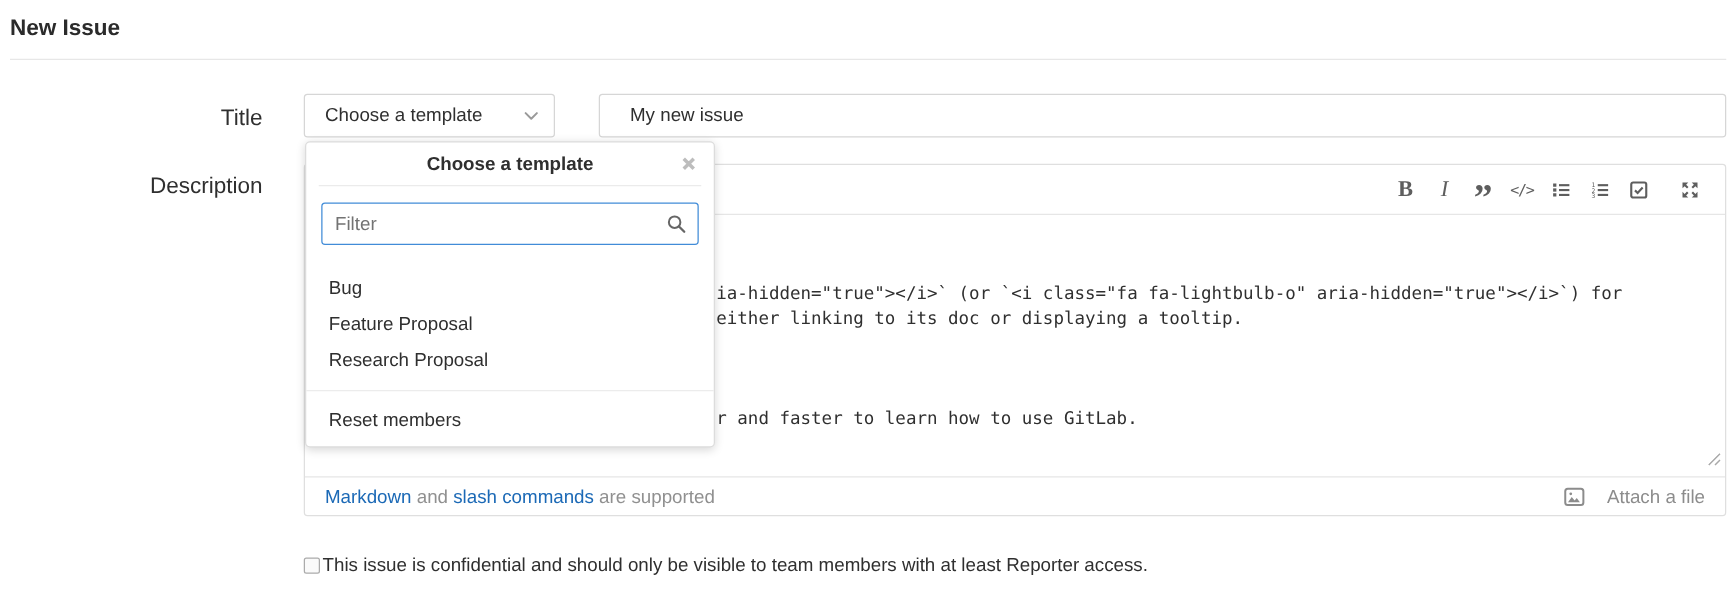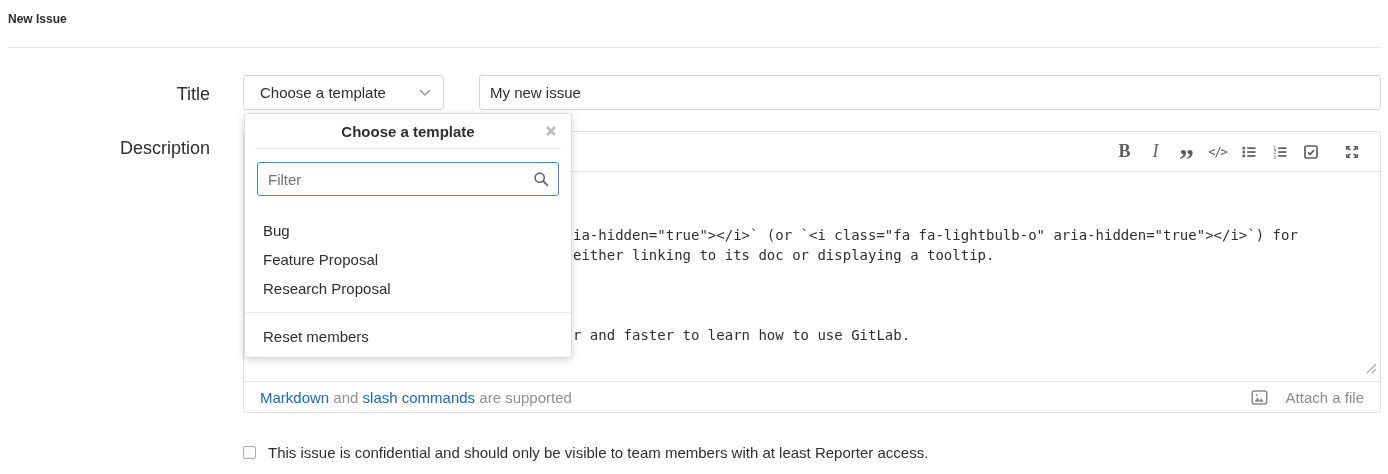--- a/index.html
+++ b/index.html
@@ -1,30 +1,30 @@
 <!DOCTYPE html>
 <html><head>
 <meta charset="utf-8">
 <style>
   html,body{margin:0;padding:0;background:#fff;}
   body{width:1388px;height:474px;position:relative;font-family:"Liberation Sans",sans-serif;color:#2f2f2f;overflow:hidden;}
-  .page-title{position:absolute;left:8px;top:12px;font-size:12px;font-weight:700;color:#2b2b2b;margin:0;}
+  .page-title{position:absolute;left:8px;top:12px;font-size:18px;font-weight:700;color:#2b2b2b;margin:0;}
   .page-divider{position:absolute;left:8px;right:7px;top:47px;border-top:1px solid #e7e7e7;}
 
   .field-label{position:absolute;left:0;width:210px;text-align:right;font-size:18px;color:#2f2f2f;}
   .label-title{top:84px;}
   .label-desc{top:138px;}
 
   .template-toggle{position:absolute;left:243px;top:75px;width:201px;height:35px;box-sizing:border-box;
     background:#fff;border:1px solid #d6d6d6;border-radius:3px;display:flex;align-items:center;
     padding:0 12px 0 16px;cursor:pointer;}
   .template-toggle .tt-label{flex:1;font-size:15px;color:#2f2f2f;text-align:left;}
 
   .title-input{position:absolute;left:479px;top:75px;width:902px;height:35px;box-sizing:border-box;
-    border:1px solid #d6d6d6;border-radius:3px;padding:0 10px;font-size:15px;color:#2f2f2f;
+    border:1px solid #d6d6d6;border-radius:3px;padding:0 24px;font-size:15px;color:#2f2f2f;
     font-family:"Liberation Sans",sans-serif;outline:none;}
 
   .editor{position:absolute;left:243px;top:131px;width:1138px;height:282px;box-sizing:border-box;
     border:1px solid #dfdfdf;border-radius:3px;background:#fff;}
   .editor-toolbar{height:39px;border-bottom:1px solid #e6e6e6;display:flex;justify-content:flex-end;
     align-items:center;padding-right:13px;}
   .tbtn{width:31px;height:30px;display:flex;align-items:center;justify-content:center;color:#5e5e5e;cursor:pointer;}
   .tbtn svg{display:block;}
   .tbtn-bold{font-family:"Liberation Serif",serif;font-weight:700;font-size:18px;}
   .tbtn-italic{font-family:"Liberation Serif",serif;font-style:italic;font-size:18px;}
@@ -38,21 +38,21 @@
   .mline-1{top:53px;}
   .mline-2{top:73px;}
   .mline-3{top:153px;}
   .resize-handle{position:absolute;right:3px;bottom:3px;cursor:nwse-resize;}
 
   .editor-footer{height:31px;border-top:1px solid #e6e6e6;display:flex;align-items:center;
     padding:0 16px;font-size:15px;color:#909090;}
   .md-link{color:#1b69b6;cursor:pointer;}
   .attach-btn{margin-left:auto;display:flex;align-items:center;gap:18px;color:#8c8c8c;cursor:pointer;}
 
-  .confidential-row{position:absolute;left:243px;top:444px;display:flex;align-items:center;gap:12px;
+  .confidential-row{position:absolute;left:243px;top:444px;display:flex;align-items:center;gap:2px;
     font-size:15px;color:#2f2f2f;}
   .checkbox{width:13px;height:13px;box-sizing:border-box;border:1px solid #ababab;border-radius:2px;
     background:#fafafa;cursor:pointer;flex:0 0 auto;}
 
   .dropdown{position:absolute;left:244px;top:113px;width:328px;box-sizing:border-box;background:#fff;
     border:1px solid #dcdcdc;border-radius:4px;box-shadow:0 2px 8px rgba(0,0,0,.16);z-index:5;padding-bottom:6px;}
   .dd-header{position:relative;margin:0 10px;padding:9px 0 8px;border-bottom:1px solid #ebebeb;
     text-align:center;font-weight:700;font-size:15px;color:#2f2f2f;}
   .dd-close{position:absolute;right:4px;top:11px;cursor:pointer;line-height:0;}
   .dd-filter{position:relative;margin:13px 12px 10px;}

